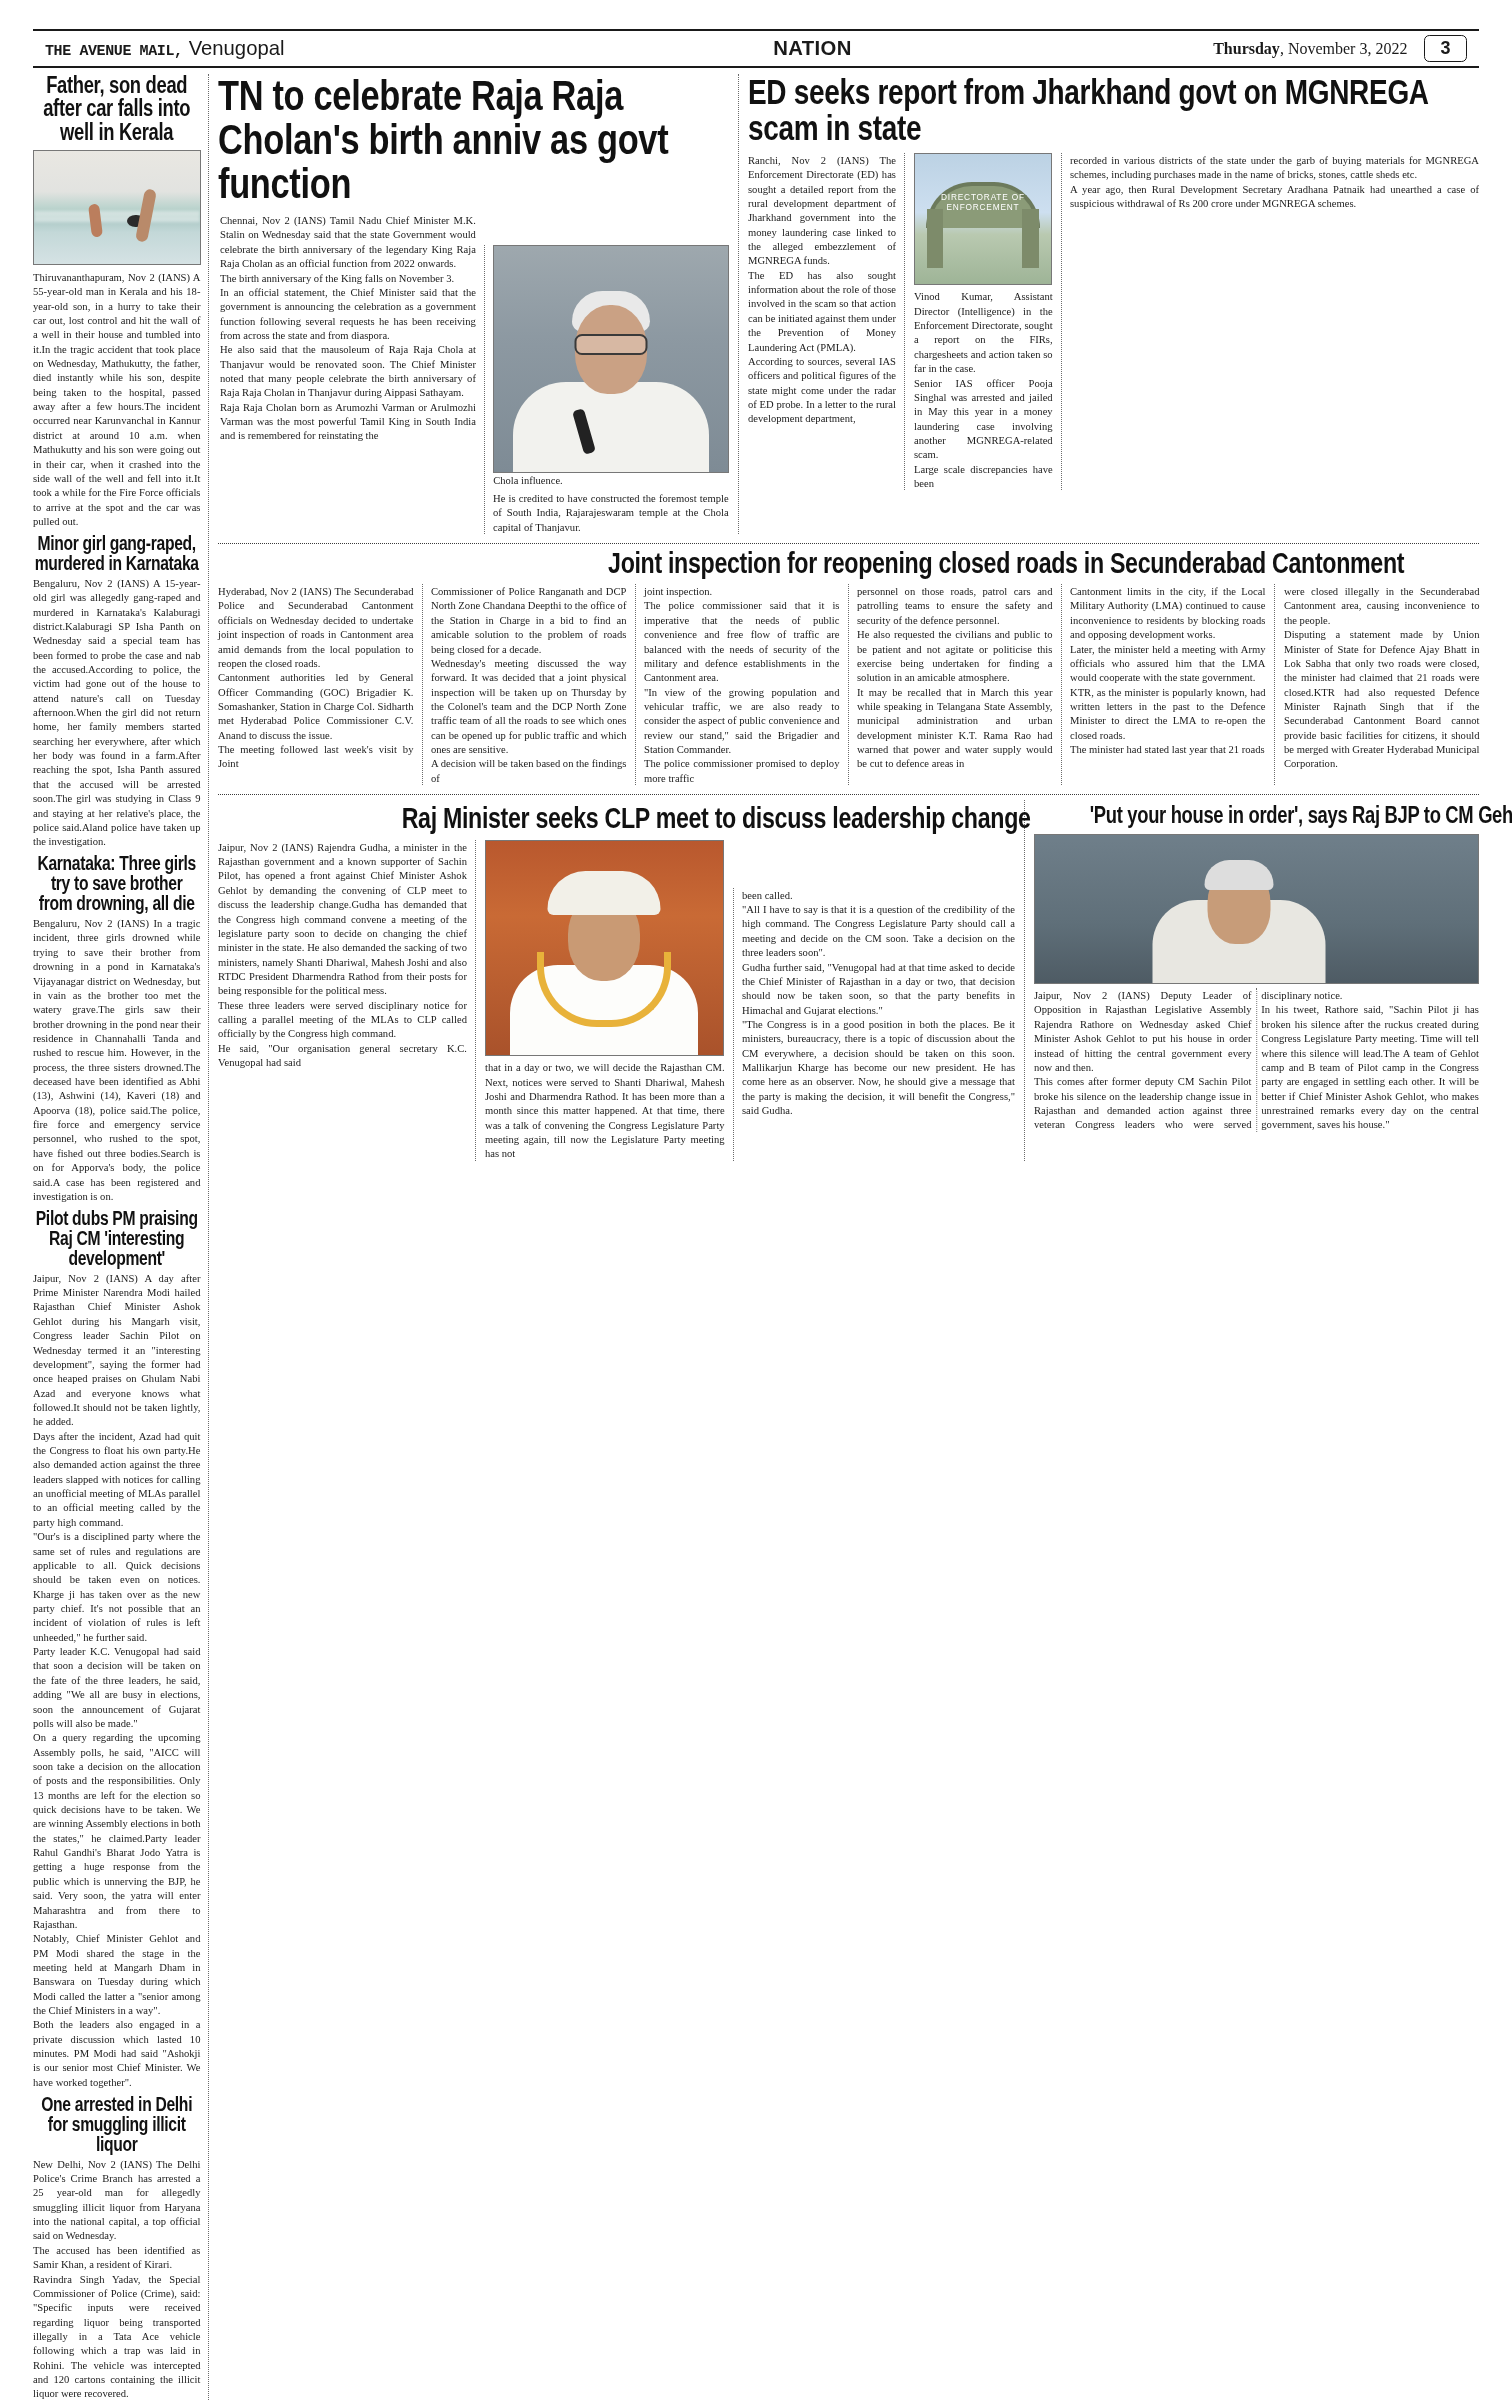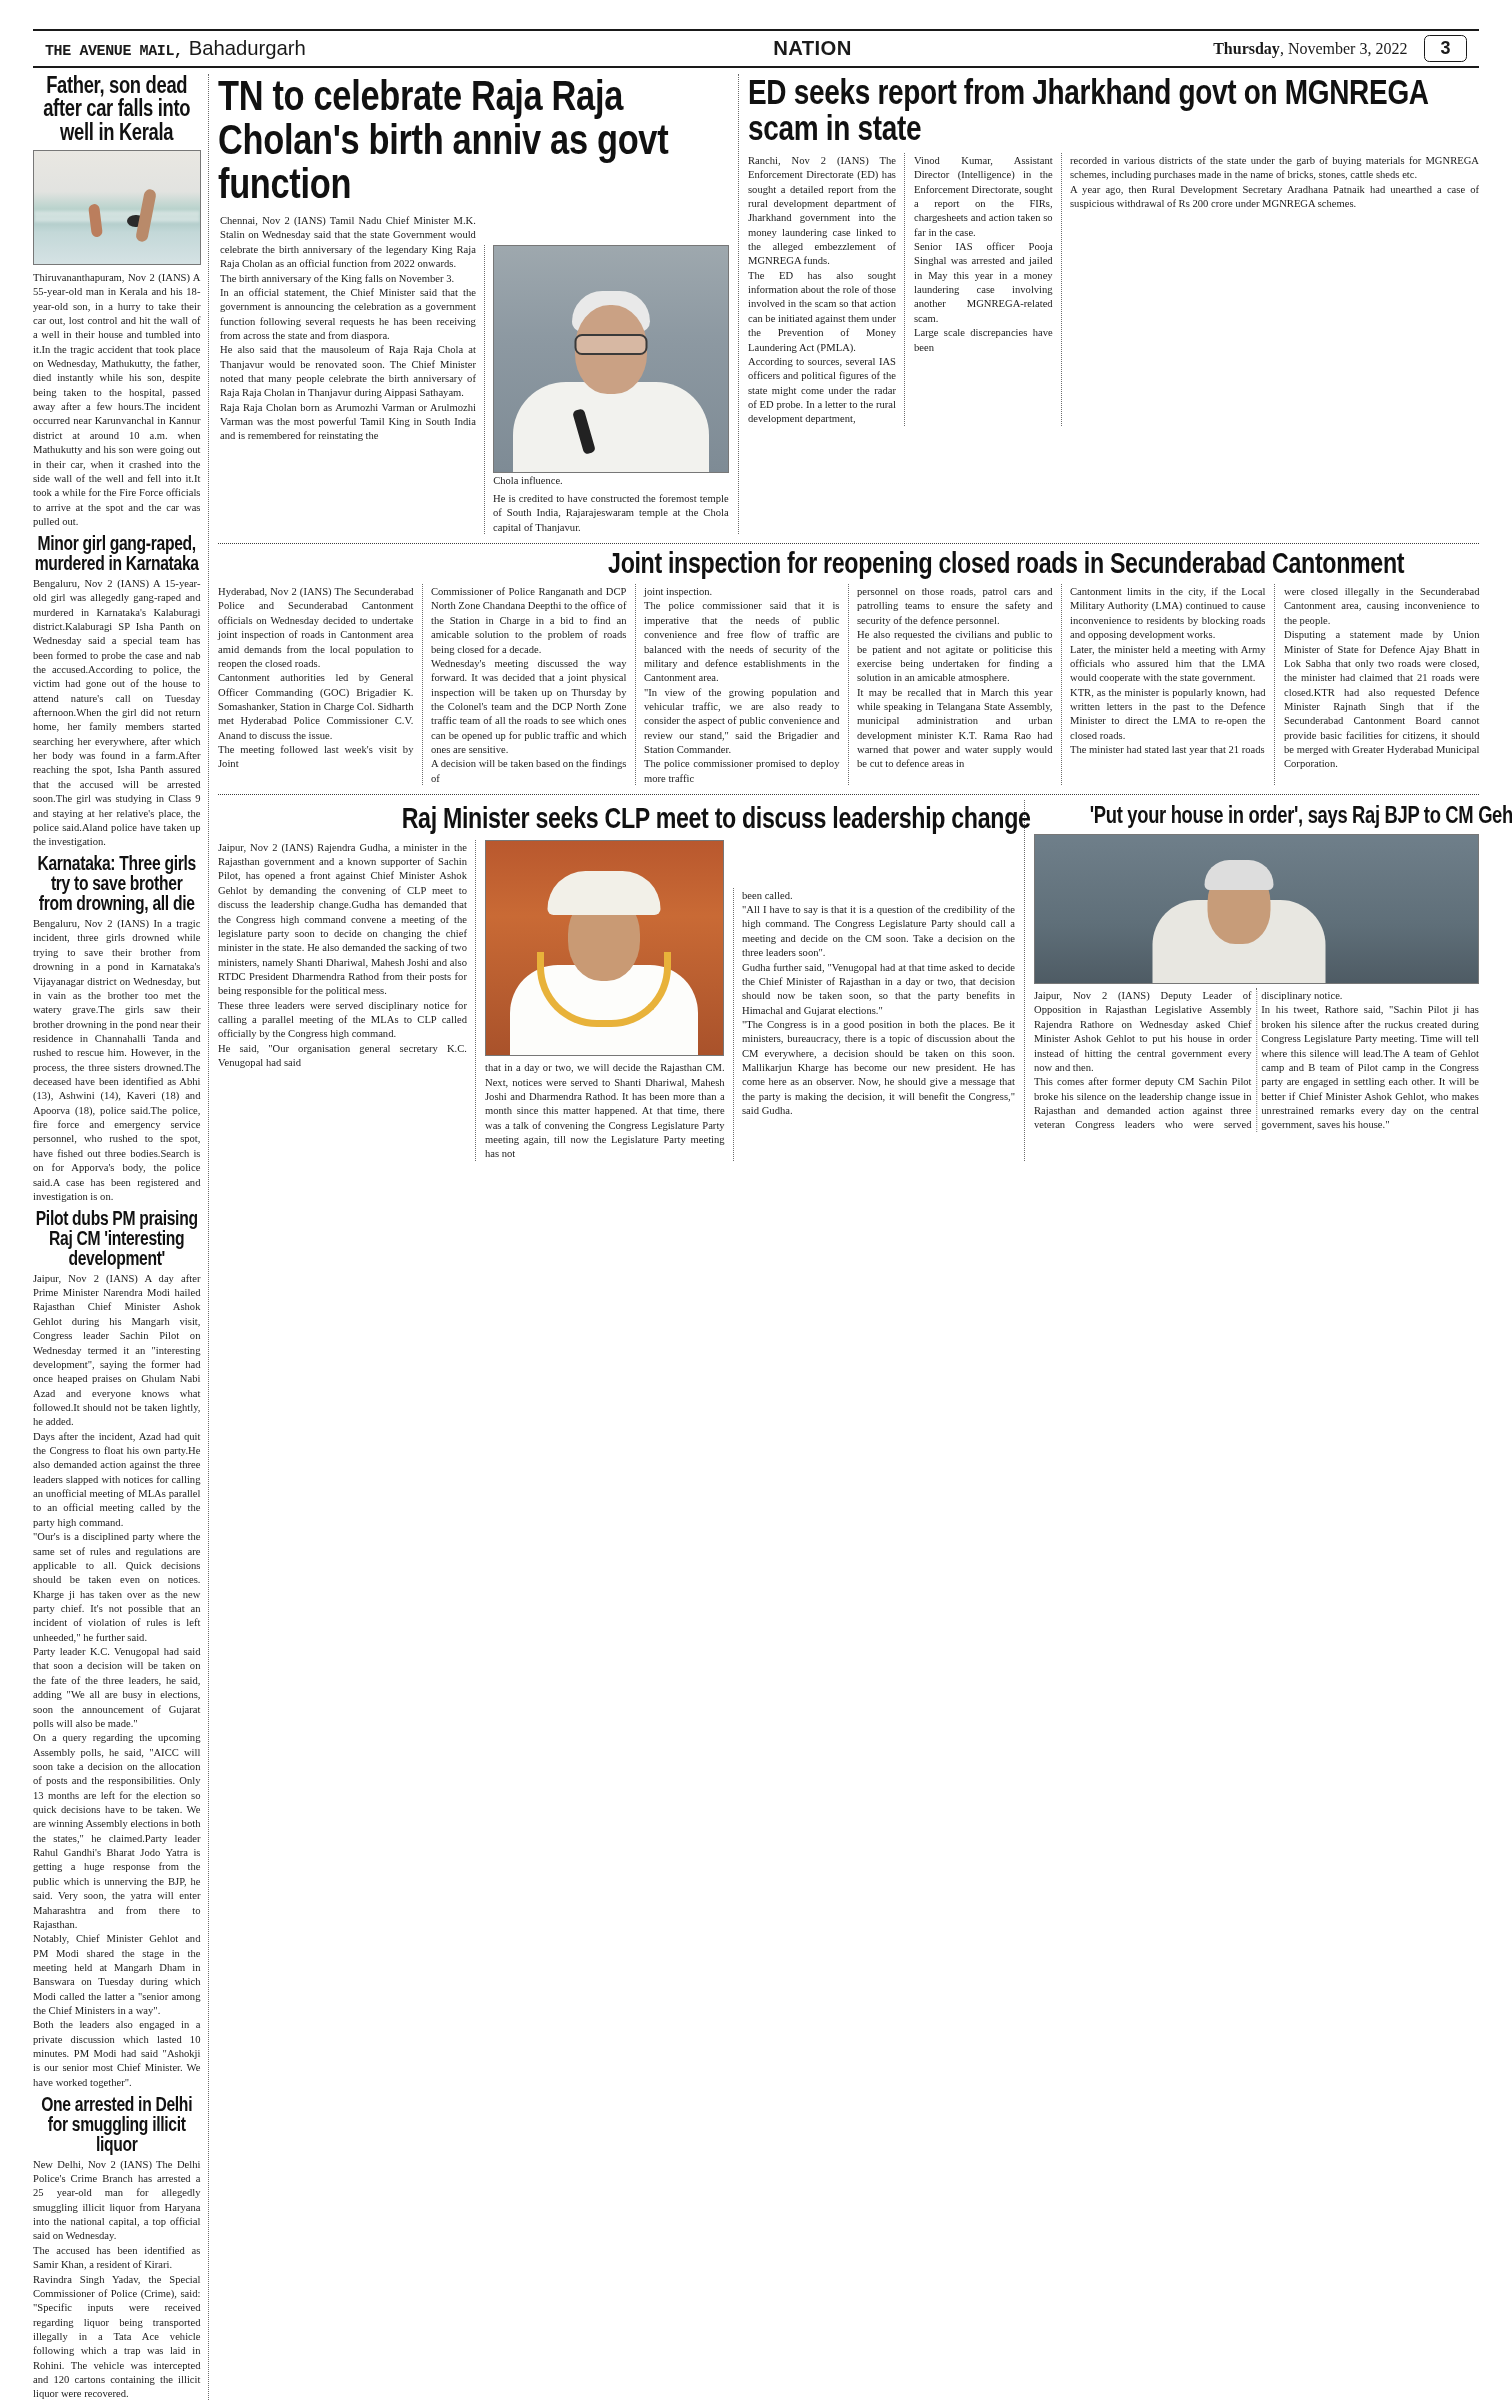--- a/index.html
+++ b/index.html
@@ -116,21 +116,21 @@
   .block{margin-bottom:4.5px;}
 </style>
 </head>
 <body>
 
 <div class="page">
 
   <div class="masthead">
     <div class="masthead-left">
       <span class="mh-title">THE AVENUE MAIL,</span>
-      <span class="mh-city">Bahadurgarh</span>
+      <span class="mh-city">Venugopal</span>
     </div>
     <div class="mh-section">NATION</div>
     <div class="mh-right">
       <div class="mh-date"><b>Thursday</b><span>, November 3, 2022</span></div>
       <div class="mh-pageno">3</div>
     </div>
   </div>
 
   <div style="display:flex;margin-top:6px;">
 
@@ -209,20 +209,26 @@
 
         <div style="flex:1;box-sizing:border-box;padding-left:9px;border-left:1.5px dotted #6a6a6a;">
           <div class="hl hl-lg" style="margin-bottom:7.5px;">ED seeks report from Jharkhand govt on MGNREGA scam in state</div>
           <div class="cols">
             <div class="col" style="width:148px;">
               <div class="body-txt condensed" style="white-space:pre-line;">Ranchi, Nov 2 (IANS) The Enforcement Directorate (ED) has sought a detailed report from the rural development department of Jharkhand government into the money laundering case linked to the alleged embezzlement of MGNREGA funds.
 The ED has also sought information about the role of those involved in the scam so that action can be initiated against them under the Prevention of Money Laundering Act (PMLA).
 According to sources, several IAS officers and political figures of the state might come under the radar of ED probe. In a letter to the rural development department,</div>
             </div>
             <div class="col" style="width:148px;">
+              <div class="photo ph-gate" style="height:130px;margin-bottom:4.5px;">
+                <div class="arch"></div>
+                <div class="txt">DIRECTORATE OF ENFORCEMENT</div>
+                <div class="p1"></div>
+                <div class="p2"></div>
+              </div>
               <div class="body-txt condensed" style="white-space:pre-line;">Vinod Kumar, Assistant Director (Intelligence) in the Enforcement Directorate, sought a report on the FIRs, chargesheets and action taken so far in the case.
 Senior IAS officer Pooja Singhal was arrested and jailed in May this year in a money laundering case involving another MGNREGA-related scam.
 Large scale discrepancies have been</div>
             </div>
             <div class="col" style="flex:1;">
               <div class="body-txt condensed" style="white-space:pre-line;">recorded in various districts of the state under the garb of buying materials for MGNREGA schemes, including purchases made in the name of bricks, stones, cattle sheds etc.
 A year ago, then Rural Development Secretary Aradhana Patnaik had unearthed a case of suspicious withdrawal of Rs 200 crore under MGNREGA schemes.</div>
             </div>
           </div>
         </div>

